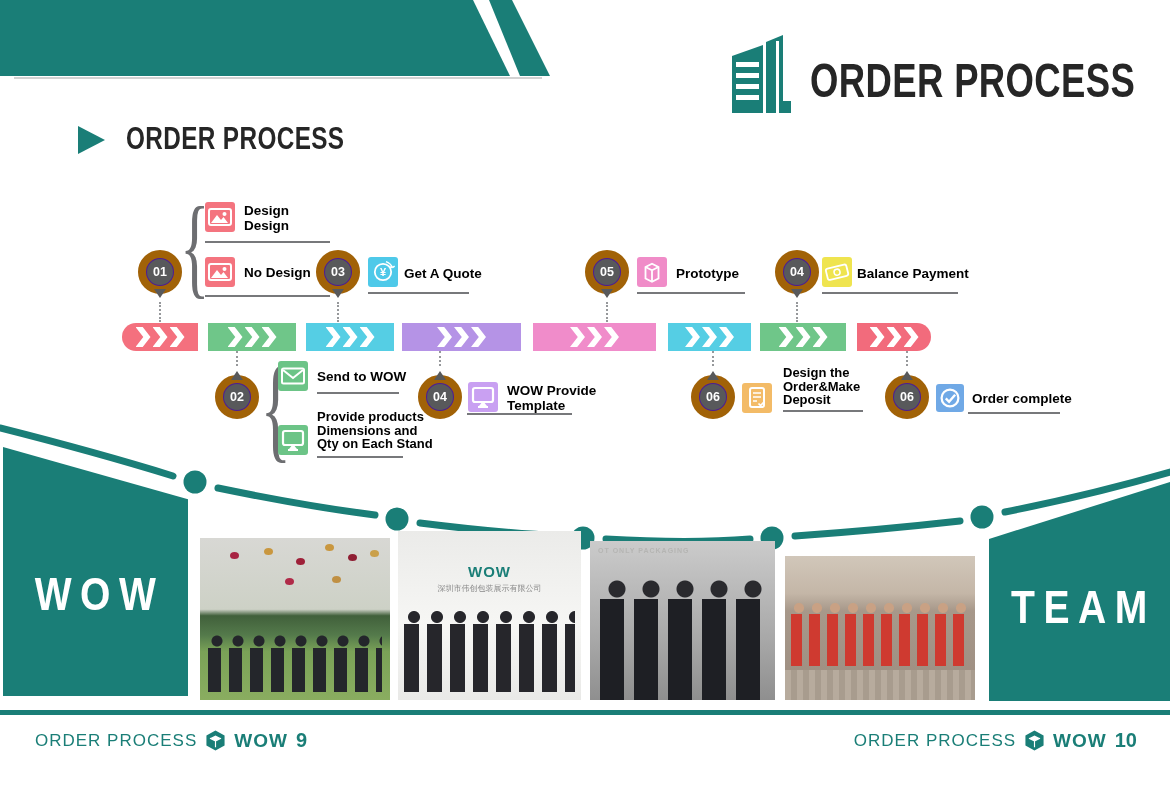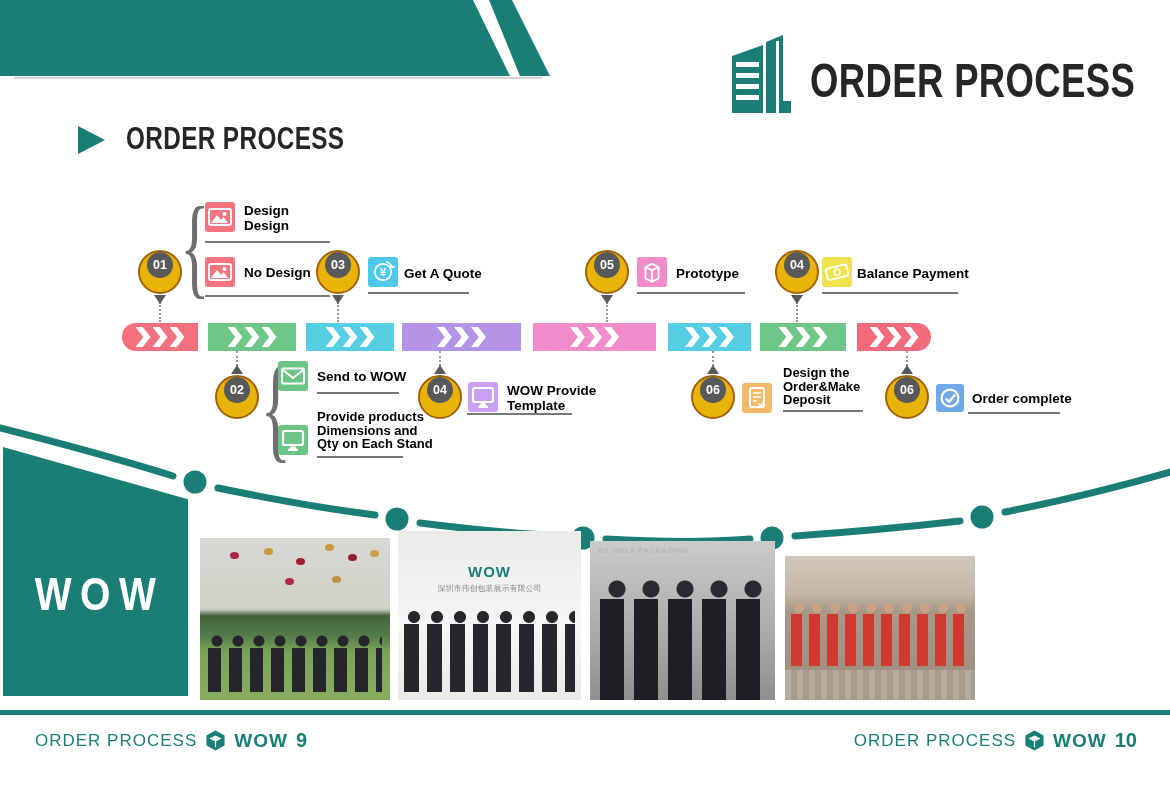--- a/index.html
+++ b/index.html
@@ -18,22 +18,22 @@
               border-left:27px solid #1A7E77;border-top:14px solid transparent;border-bottom:14px solid transparent;}
   .h-right-title{position:absolute;left:810px;top:54px;font-size:48px;line-height:54px;}
   .building{position:absolute;left:727px;top:33px;}
   
   .seg{position:absolute;top:323px;height:28px;display:flex;align-items:center;justify-content:center;gap:2px;}
   .seg.first{border-radius:14px 0 0 14px;}
   .seg.last{border-radius:0 14px 14px 0;}
   .chev{width:15px;height:20px;background:#fff;
         clip-path:polygon(0 0,48% 0,100% 50%,48% 100%,0 100%,52% 50%);}
   
-  .stepc{position:absolute;width:44px;height:44px;box-sizing:border-box;border:2px solid #a16207;
-         border-radius:50%;background:#eab308;display:flex;justify-content:center;}
+  .stepc{position:absolute;width:44px;height:44px;box-sizing:border-box;border:8px solid #a16207;
+         border-radius:50%;background:#4c1d95;display:flex;align-items:center;justify-content:center;}
   .stepc .inner{width:26px;height:26px;border-radius:50%;background:#58595B;color:#fff;
          font-size:12.5px;font-weight:bold;display:flex;align-items:center;justify-content:center;}
   .tail{position:absolute;left:50%;margin-left:-6px;width:0;height:0;
         border-left:6px solid transparent;border-right:6px solid transparent;}
   .tail.down{bottom:-12px;border-top:9px solid #58595B;}
   .tail.up{top:-12px;border-bottom:9px solid #58595B;}
   .dot-line{position:absolute;width:0;border-left:2px dotted #96989B;}
   
   .lbl{position:absolute;font-size:13.5px;font-weight:700;color:#000000;line-height:15px;white-space:nowrap;}
   .lbl3{font-size:13px;line-height:13.5px;}
@@ -302,20 +302,23 @@
       <circle cx="397" cy="104" r="11.5"></circle>
       <circle cx="583" cy="123" r="11.5"></circle>
       <circle cx="772" cy="123" r="11.5"></circle>
       <circle cx="982" cy="102" r="11.5"></circle>
     </g>
   </svg>
 
   <div class="teal-block" style="left:3px;top:447px;width:185px;height:249px;clip-path:polygon(0 0,100% 21%,100% 100%,0 100%);padding-top:0">
     <span class="blocktxt" style="margin-top:45px">WOW</span>
   </div>
+  <div class="teal-block" style="left:989px;top:482px;width:181px;height:219px;clip-path:polygon(0 26%,100% 0,100% 100%,0 100%)">
+    <span class="blocktxt" style="margin-top:30px">TEAM</span>
+  </div>
 
   <div class="photo" style="left:200px;top:538px;width:190px;height:162px;background:linear-gradient(180deg,#d8d8d4 0%,#cdd1c6 44%,#41603b 48%,#547a4b 60%,#7aa257 70%,#8aad60 100%)">
     <div style="position:absolute;left:30px;top:14px;width:9px;height:7px;border-radius:50%;background:#a82443;
          box-shadow:34px -4px 0 #c9973f,66px 6px 0 #9e2038,95px -8px 0 #c9973f,118px 2px 0 #8f1e33,140px -2px 0 #caa04a,55px 26px 0 #b02a48,102px 24px 0 #c09043"></div>
     <div class="heads" style="left:8px;right:8px;top:96px;height:14px;background-image:radial-gradient(circle at 9px 7px,#24262b 5px,transparent 6px);background-size:21px 14px"></div>
     <div class="bodies" style="left:8px;right:8px;top:110px;height:44px;background-image:linear-gradient(90deg,#24262b 0 13px,transparent 13px 21px);background-size:21px 100%"></div>
   </div>
 
   <div class="photo" style="left:398px;top:531px;width:183px;height:169px;background:linear-gradient(180deg,#ebebe9 0%,#f6f6f4 55%,#e9e9e7 100%)">
     <div class="walltxt" style="top:32px;font-size:15px;color:#1A7E77;letter-spacing:1px">WOW</div>

